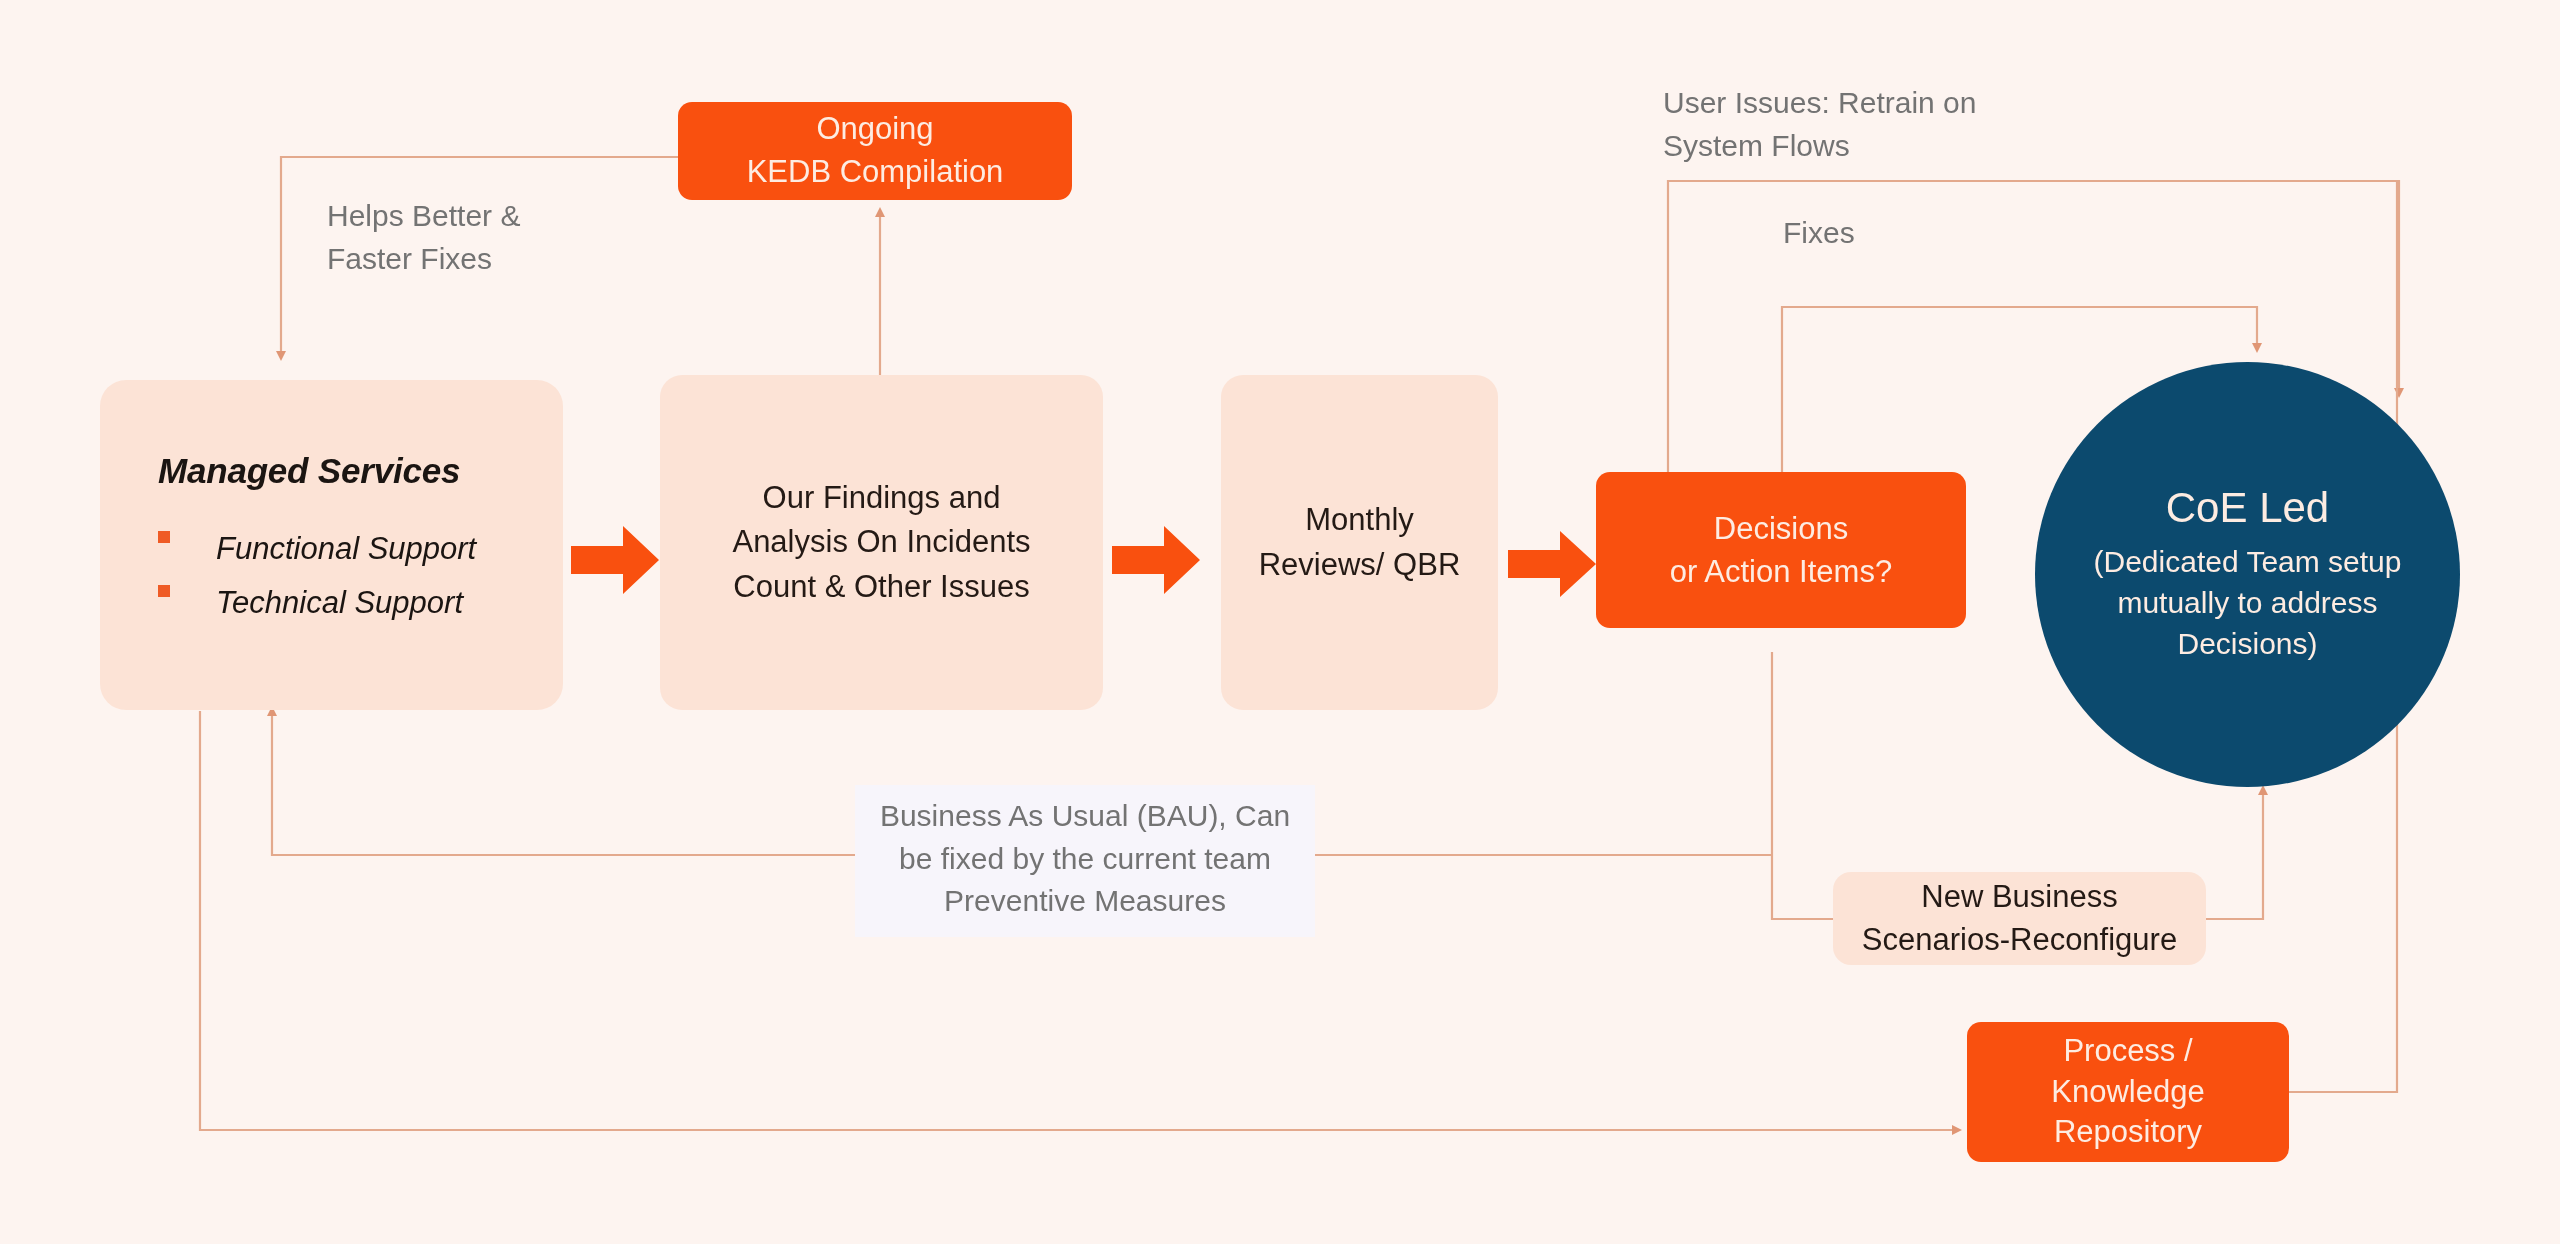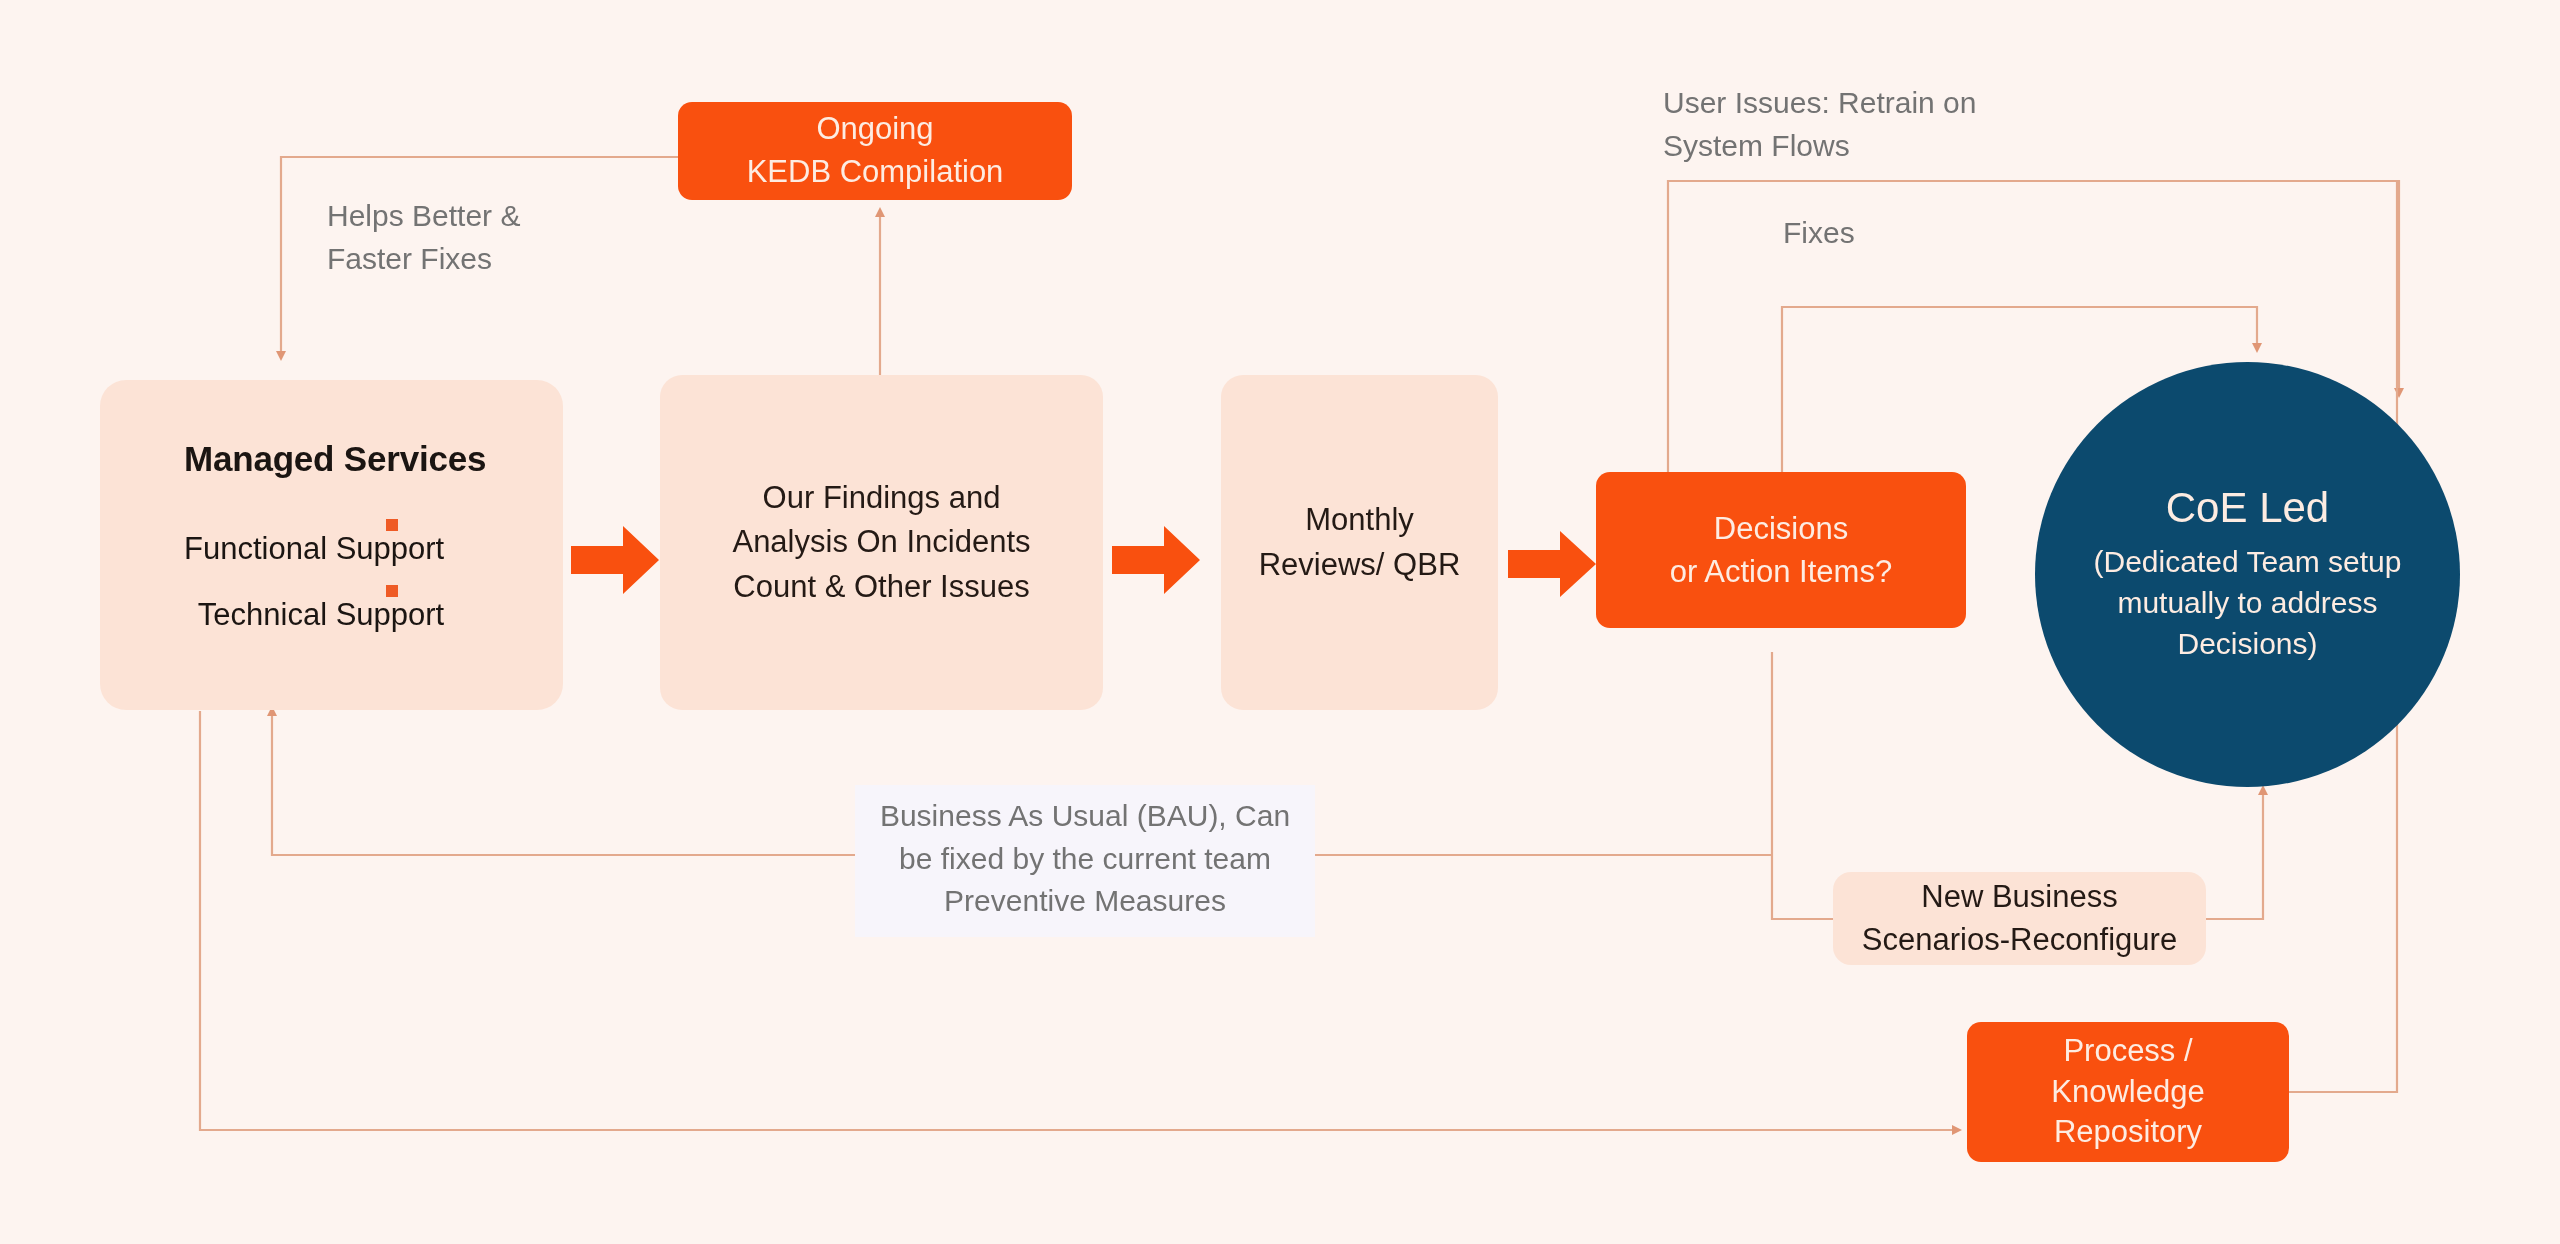--- a/index.html
+++ b/index.html
@@ -13,25 +13,25 @@
   #wires{position:absolute;left:0;top:0;width:2560px;height:1244px;}
 
   .node{position:absolute;box-sizing:border-box;display:flex;flex-direction:column;
         align-items:center;justify-content:center;text-align:center;}
 
   .soft{background:#fce3d6;border-radius:22px;}
   .solid{background:#f9500f;border-radius:14px;color:#fdece2;}
 
   
   #managed{left:100px;top:380px;width:463px;height:330px;align-items:flex-start;
-           justify-content:center;padding:0 0 0 84px;border-radius:26px;}
+           justify-content:center;padding:0 0 0 58px;border-radius:26px;font-style:italic;}
   #managed .ms-title{font-size:35px;font-weight:bold;color:#1b1512;letter-spacing:-.2px;
                      margin-bottom:22px;}
   #managed ul{list-style:none;margin:0;padding:0;}
-  #managed li{display:flex;align-items:flex-end;font-size:31px;color:#1b1512;margin:18px 0;flex-direction:column;}
+  #managed li{display:flex;align-items:flex-start;font-size:31px;color:#1b1512;margin:18px 0;}
   .bullet{width:12px;height:12px;background:#ef5b25;margin-right:46px;flex:none;}
 
   
   #findings{left:660px;top:375px;width:443px;height:335px;font-size:31px;color:#241a15;
             line-height:1.42;}
   
   #monthly{left:1221px;top:375px;width:277px;height:335px;font-size:31px;color:#241a15;
            line-height:1.42;}
   
   #kedb{left:678px;top:102px;width:394px;height:98px;font-size:31px;line-height:1.38;}

